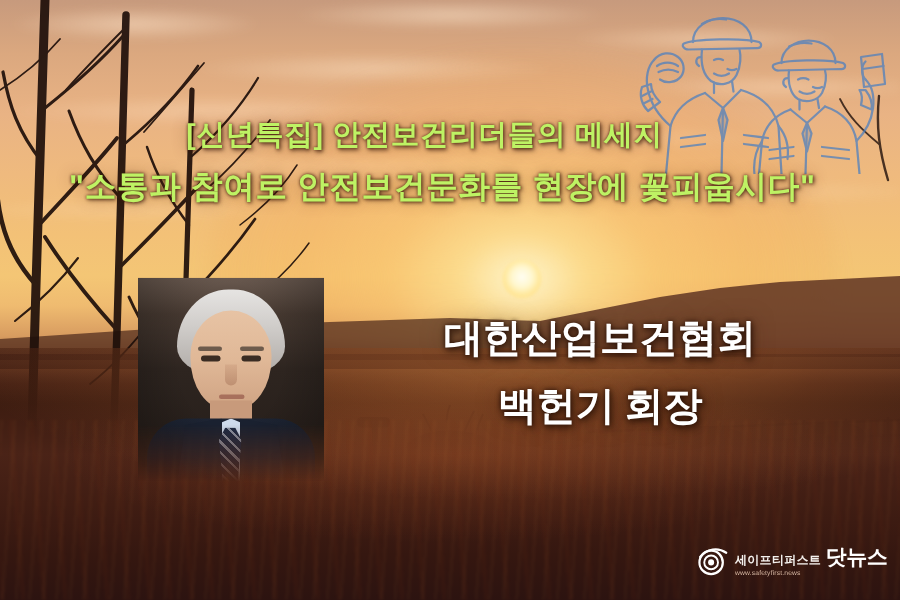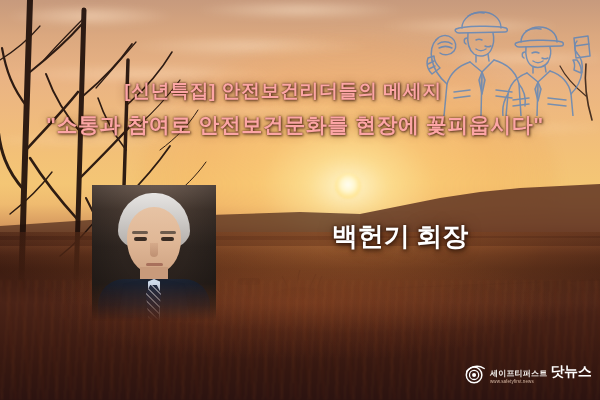--- a/index.html
+++ b/index.html
@@ -181,21 +181,21 @@
   
   .headline-block {
     position: absolute;
     left: 36px;
     top: 78px;
     width: 500px;
     text-align: center;
     pointer-events: none;
   }
   .headline-1, .headline-2 {
-    color: #fca5a5;
+    color: #bef264;
     font-weight: 700;
     letter-spacing: .5px;
     white-space: nowrap;
     text-shadow:
       0 0 2px rgba(70,30,12,.85),
       1px 1px 3px rgba(50,20,8,.75),
       0 0 10px rgba(90,40,15,.45);
   }
   .headline-1 {
     font-size: 19px;
@@ -581,20 +581,21 @@
     <div class="p-tie"></div>
     <div class="portrait-shade"></div>
   </div>
 
   <div class="headline-block">
     <div class="headline-1">[신년특집] 안전보건리더들의 메세지</div>
     <div class="headline-2">"소통과 참여로 안전보건문화를 현장에 꽃피웁시다"</div>
   </div>
 
   <div class="org-block">
+    <div class="org-name">대한산업보건협회</div>
     <div class="org-person">백헌기 회장</div>
   </div>
 
   <div class="logo">
     <svg class="logo-mark" viewBox="0 0 24 24">
       <circle cx="11" cy="13" r="8.5" fill="none" stroke="#ffffff" stroke-width="1.6"></circle>
       <circle cx="11" cy="13" r="5" fill="none" stroke="#ffffff" stroke-width="1.4"></circle>
       <circle cx="11" cy="13" r="2.2" fill="#ffffff"></circle>
       <path d="M3,9 C8,3 16,2 22,6" fill="none" stroke="#ffffff" stroke-width="1.6" stroke-linecap="round"></path>
     </svg>

